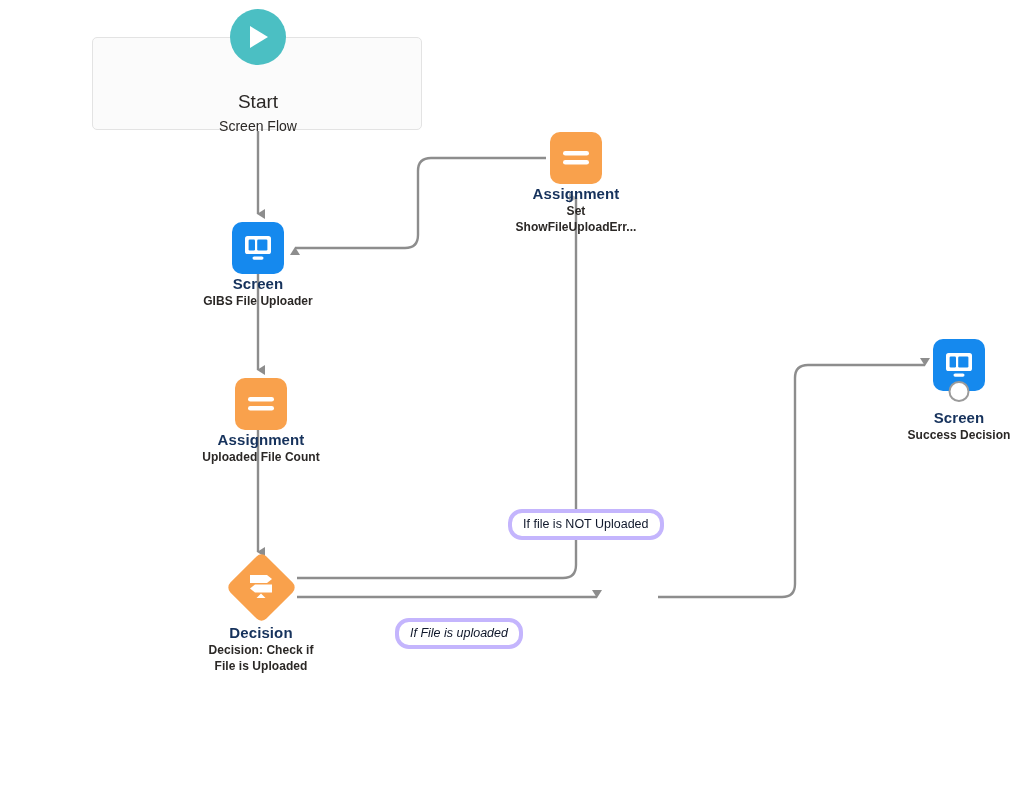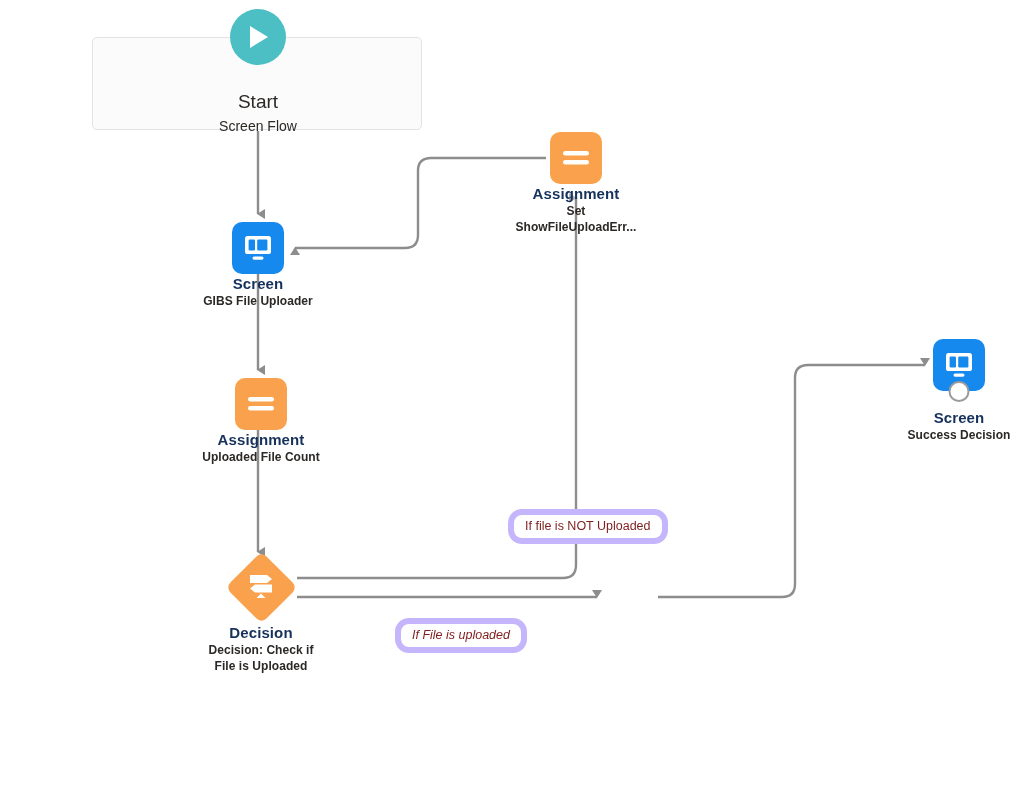--- a/index.html
+++ b/index.html
@@ -147,23 +147,23 @@
     background: #ffffff;
     border: 2px solid #9b9b9b;
     box-sizing: border-box;
   }
   .has-badge .node-labels { margin-top: 17px; }
 
   
   .pill {
     position: absolute;
     background: #ffffff;
-    border: 6px solid #c4b5fd;
+    border: 4px solid #c4b5fd;
     border-radius: 14px;
-    color: #7f1d1d;
+    color: #0f172a;
     font-size: 12.5px;
     padding: 4px 11px 5px;
     white-space: nowrap;
     box-sizing: border-box;
   }
 </style>
 </head>
 <body>
 
 <div id="canvas">

